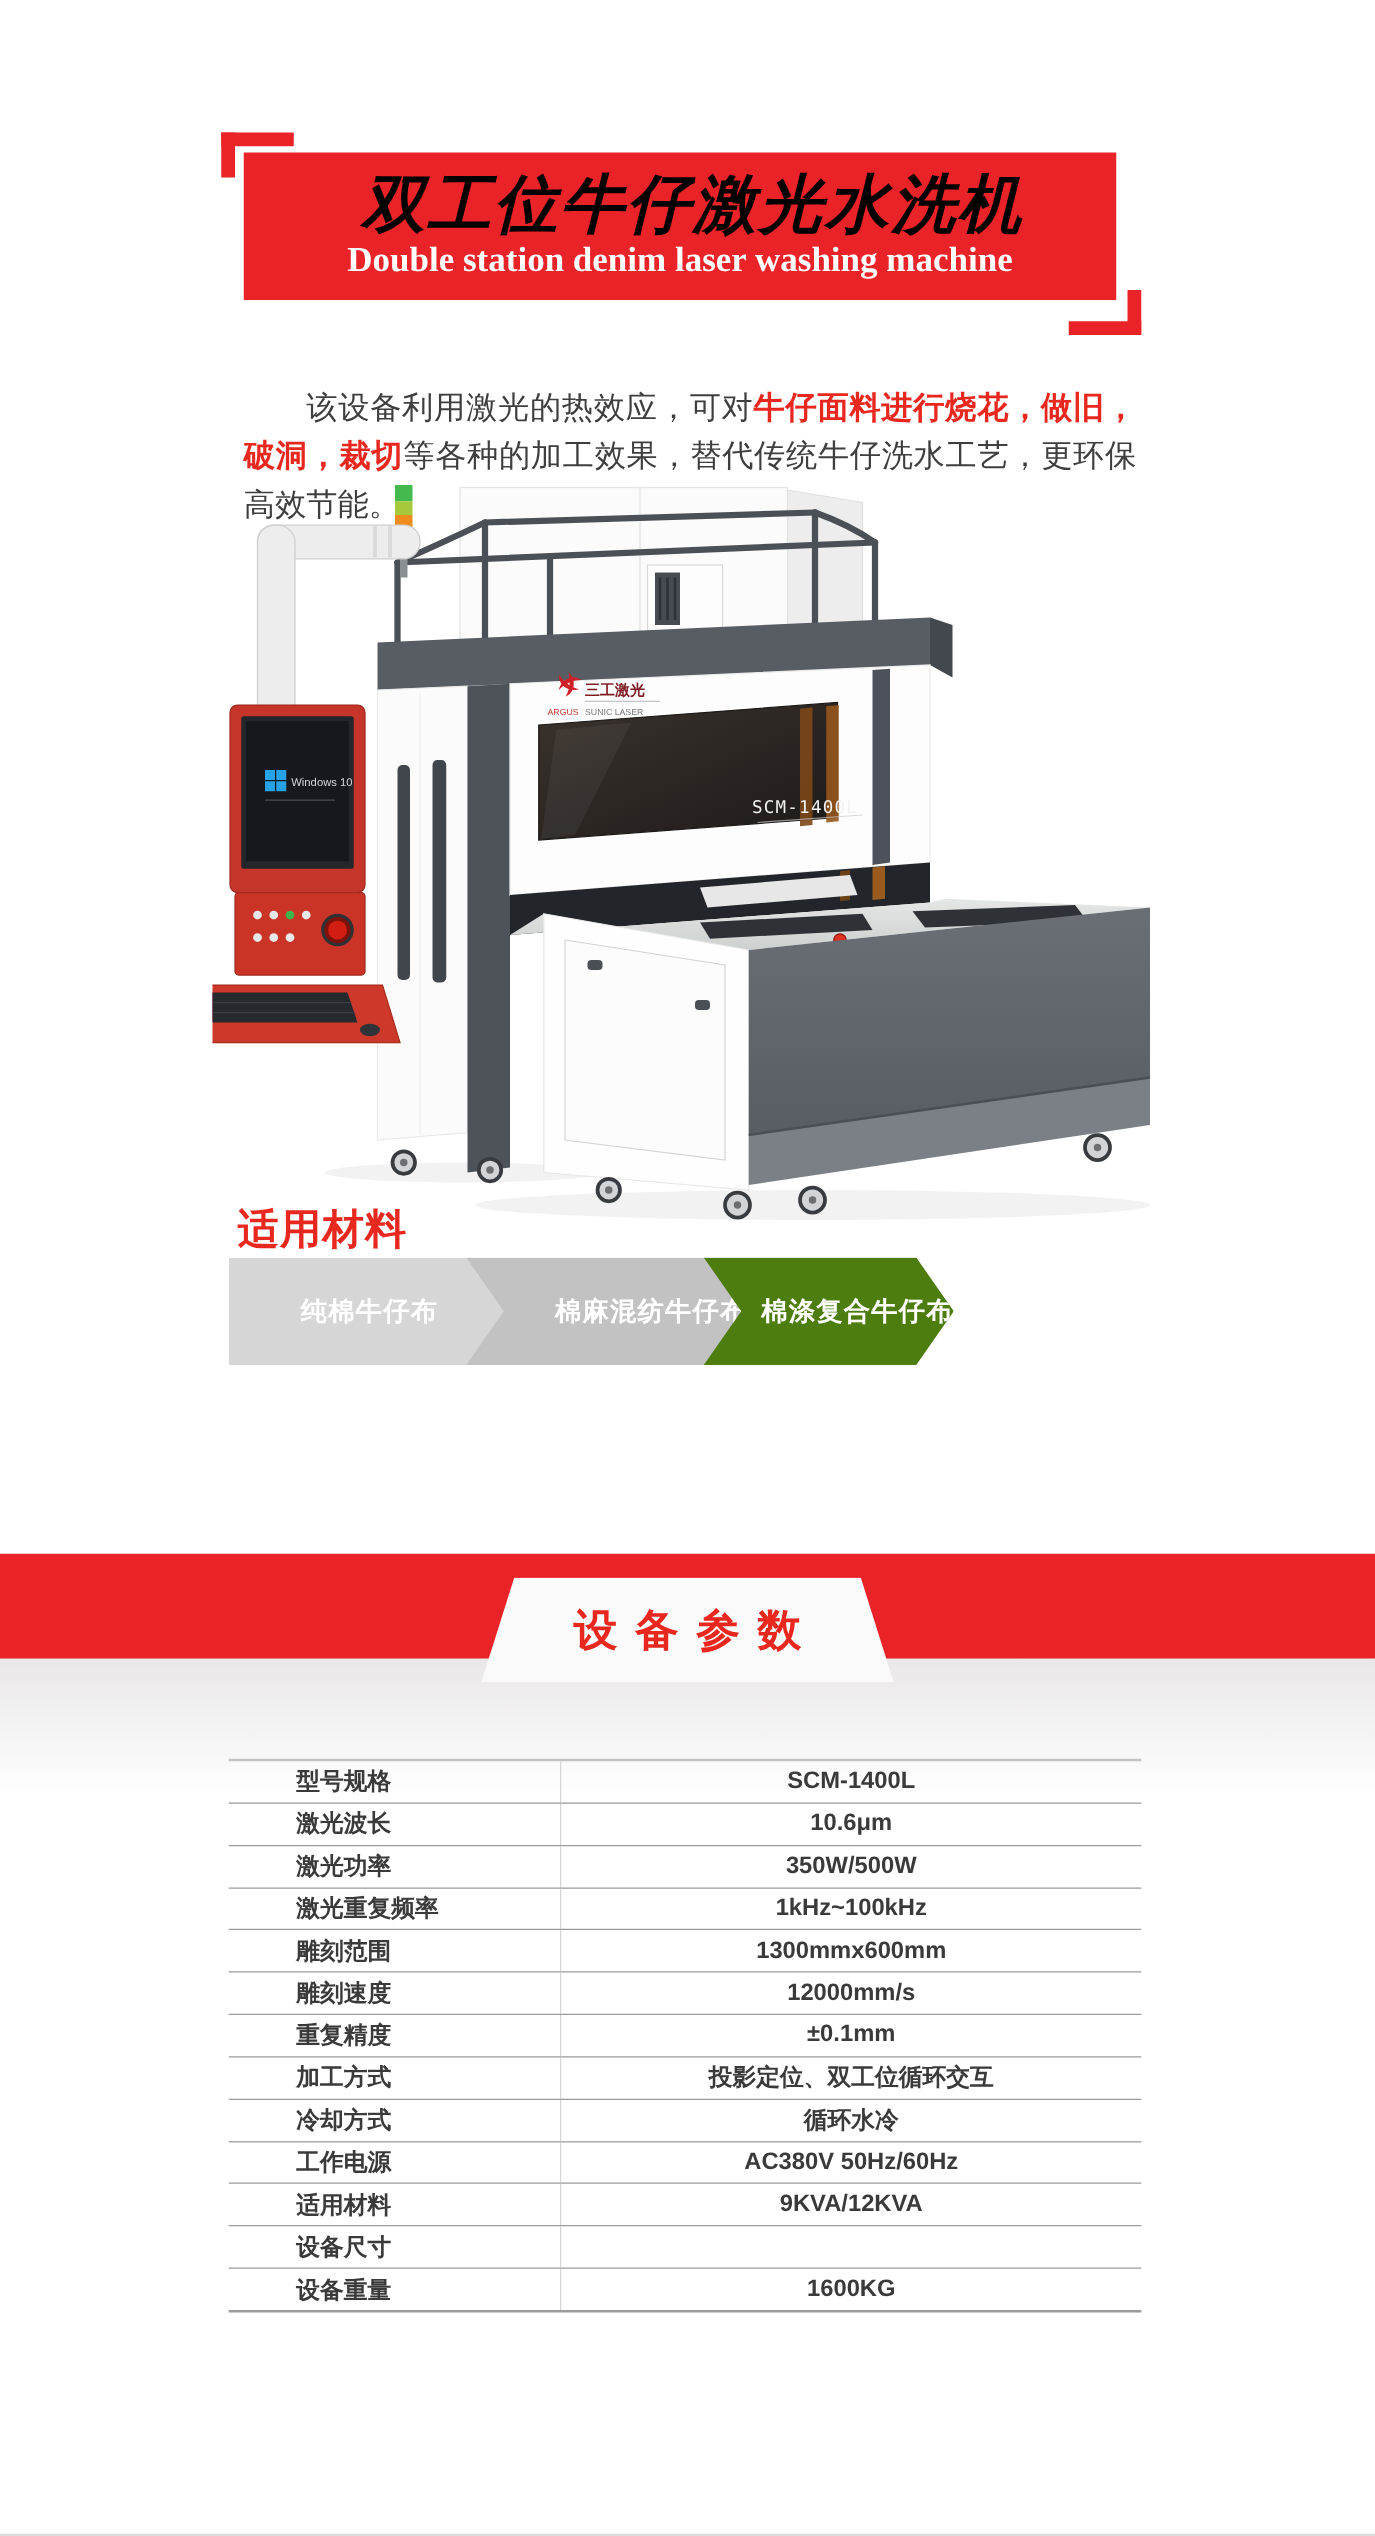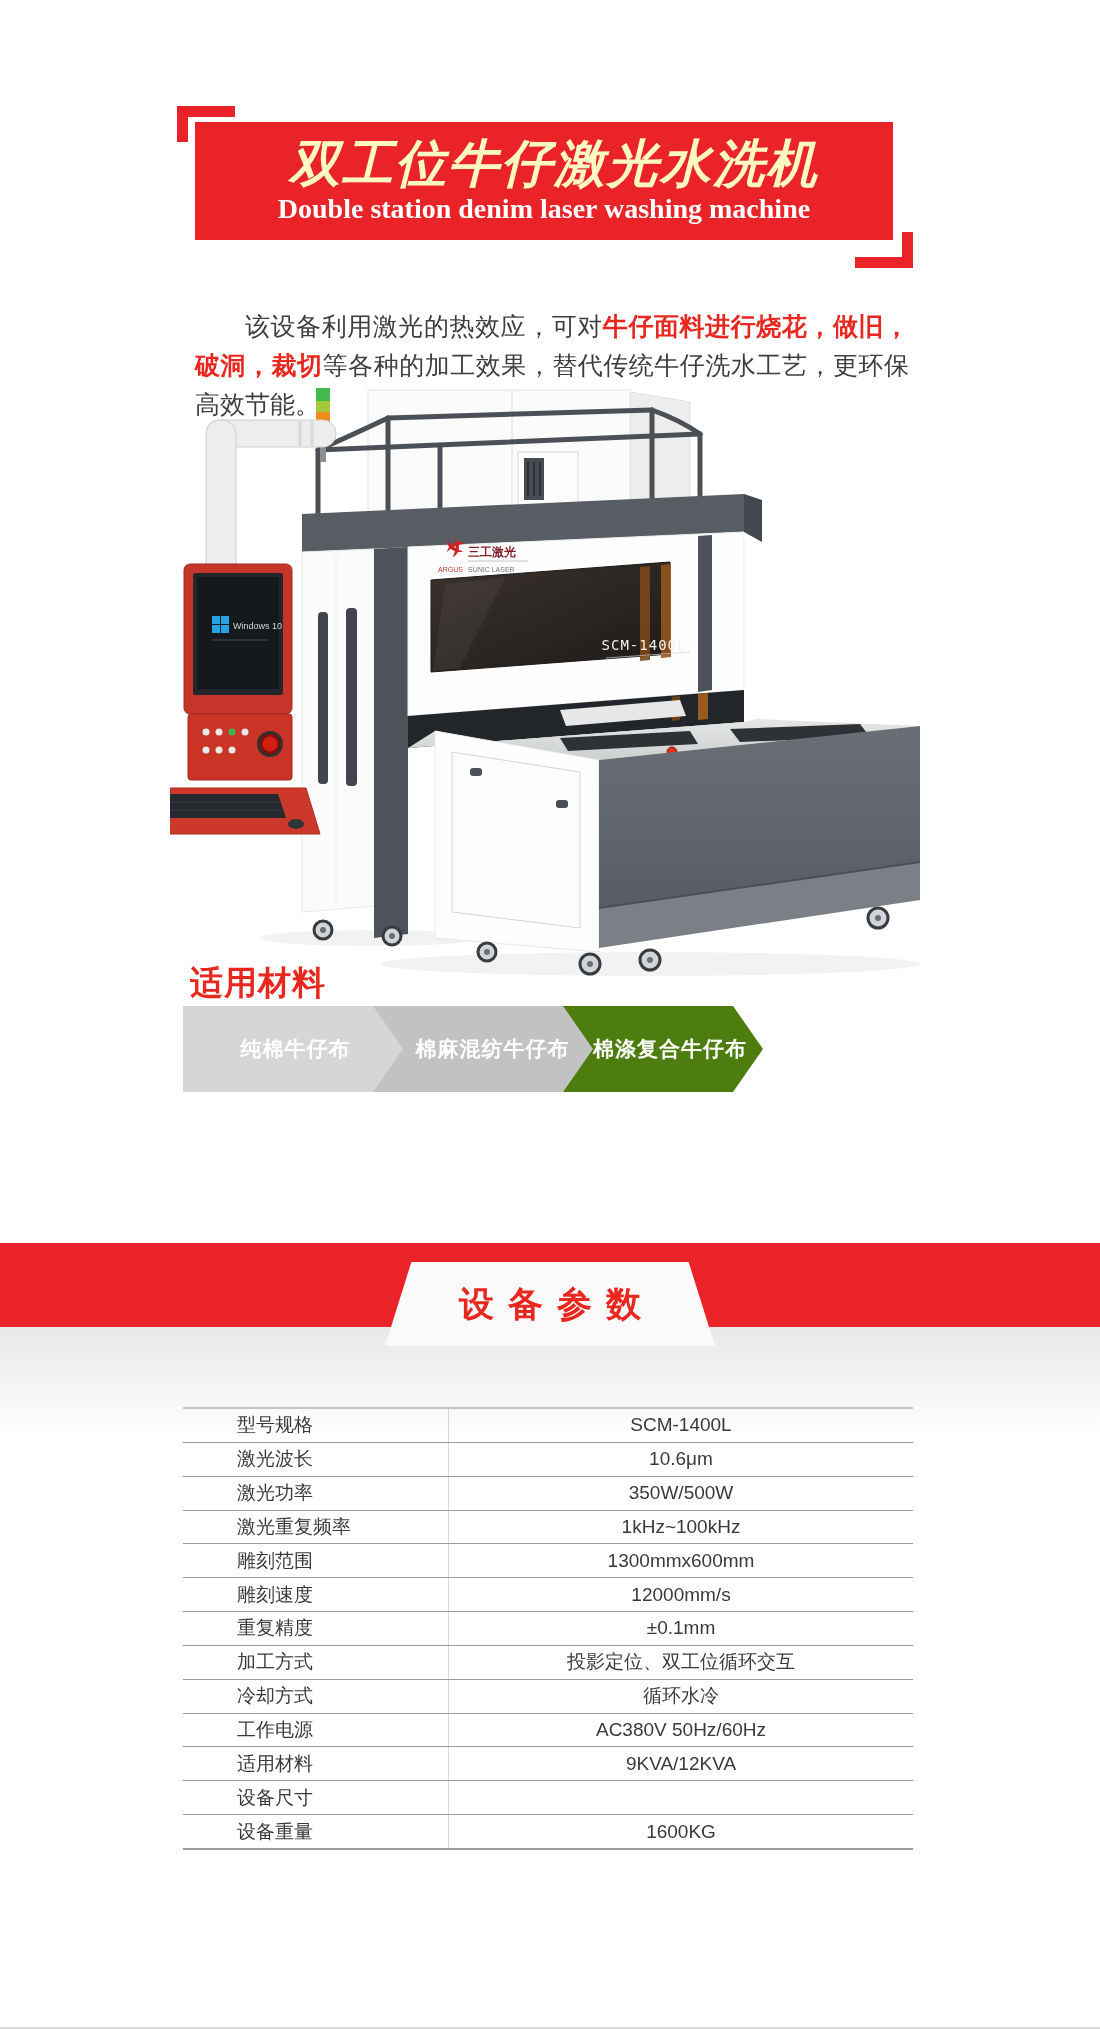--- a/index.html
+++ b/index.html
@@ -5,49 +5,49 @@
   html,body{margin:0;padding:0;background:#ffffff;}
   .page{position:relative;width:1100px;height:2029px;margin:0 auto;background:#fff;
         font-family:"Liberation Sans","DejaVu Sans",sans-serif;overflow:hidden;
         border-bottom:2px solid #dcdcdc;box-sizing:border-box;}
   .abs{position:absolute;}
 
   
   .corner{position:absolute;background:#ea2328;}
   .banner{position:absolute;left:195px;top:122px;width:698px;height:118px;background:#ea2328;
           display:flex;flex-direction:column;align-items:center;justify-content:center;}
-  .banner .zh{color:#fef9c3;font-size:51px;font-weight:bold;font-style:italic;letter-spacing:2px;line-height:1.1;margin-left:20px;}
+  .banner .zh{color:#000000;font-size:51px;font-weight:bold;font-style:italic;letter-spacing:2px;line-height:1.1;margin-left:20px;}
   .banner .en{color:#fff;font-size:28px;font-weight:bold;line-height:1.2;
               font-family:"Liberation Serif","DejaVu Serif",serif;}
 
   
   .intro{position:absolute;left:195px;top:282px;width:714px;font-size:25px;line-height:39px;
          color:#3e3e3e;text-align:justify;text-indent:2em;}
   .intro b{color:#e8281e;font-weight:bold;}
 
   
   .mat-head{position:absolute;left:190px;top:961px;font-size:33px;font-weight:bold;color:#e8281e;letter-spacing:1px;}
   .chev{position:absolute;top:1006px;height:86px;display:flex;align-items:center;justify-content:center;
         color:#fff;font-size:21px;font-weight:bold;letter-spacing:1px;}
   .chev.first{clip-path:polygon(0 0,calc(100% - 30px) 0,100% 50%,calc(100% - 30px) 100%,0 100%);text-align:right;}
   .chev.next{clip-path:polygon(0 0,calc(100% - 30px) 0,100% 50%,calc(100% - 30px) 100%,0 100%,30px 50%);
-             padding-left:14px;box-sizing:border-box;}
+             padding-left:14px;box-sizing:border-box;justify-content:flex-end;}
 
   
   .band{position:absolute;left:0;top:1243px;width:1100px;height:84px;background:#ea2328;}
   .band-fade{position:absolute;left:0;top:1327px;width:1100px;height:110px;
              background:linear-gradient(#e9e7e7,#ffffff);}
   .trap{position:absolute;left:385px;top:1262px;width:330px;height:84px;background:#fafafa;
         clip-path:polygon(8% 0,92% 0,100% 100%,0 100%);display:flex;align-items:center;justify-content:center;}
   .trap span{color:#e8281e;font-size:35px;font-weight:bold;letter-spacing:14px;padding-left:14px;}
 
   
   .spec{position:absolute;left:183px;top:1407px;width:730px;height:439px;display:flex;flex-direction:column;
         border-top:2px solid #c3c3c3;border-bottom:2px solid #9a9a9a;}
-  .spec .tr{flex:1;display:flex;align-items:center;border-top:1px solid #9a9a9a;}
+  .spec .tr{flex:1;display:flex;align-items:center;border-top:1px solid #9a9a9a;font-weight:bold;}
   .spec .tr:first-child{border-top:none;}
   .spec .th{width:266px;box-sizing:border-box;padding-left:54px;font-size:19px;color:#3a3a3a;
             align-self:stretch;display:flex;align-items:center;border-right:1px solid #d6d6d6;}
   .spec .td{flex:1;text-align:center;font-size:19px;color:#3a3a3a;}
 </style>
 </head>
 <body>
 
 <div class="page">
 

